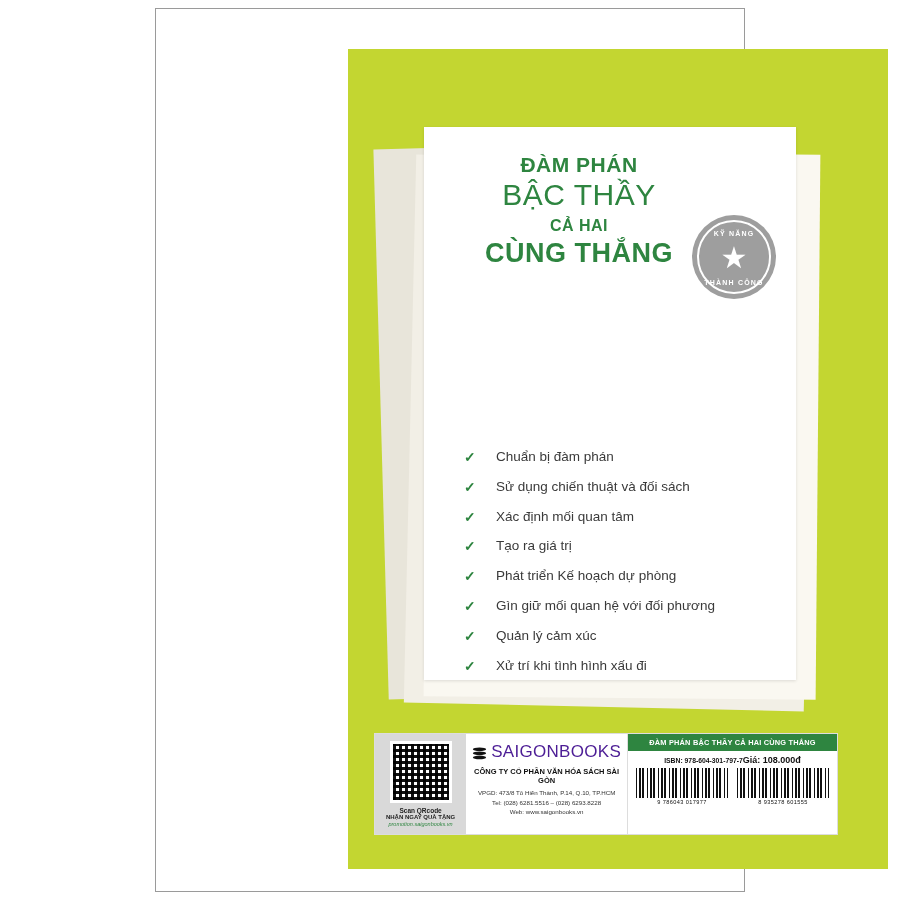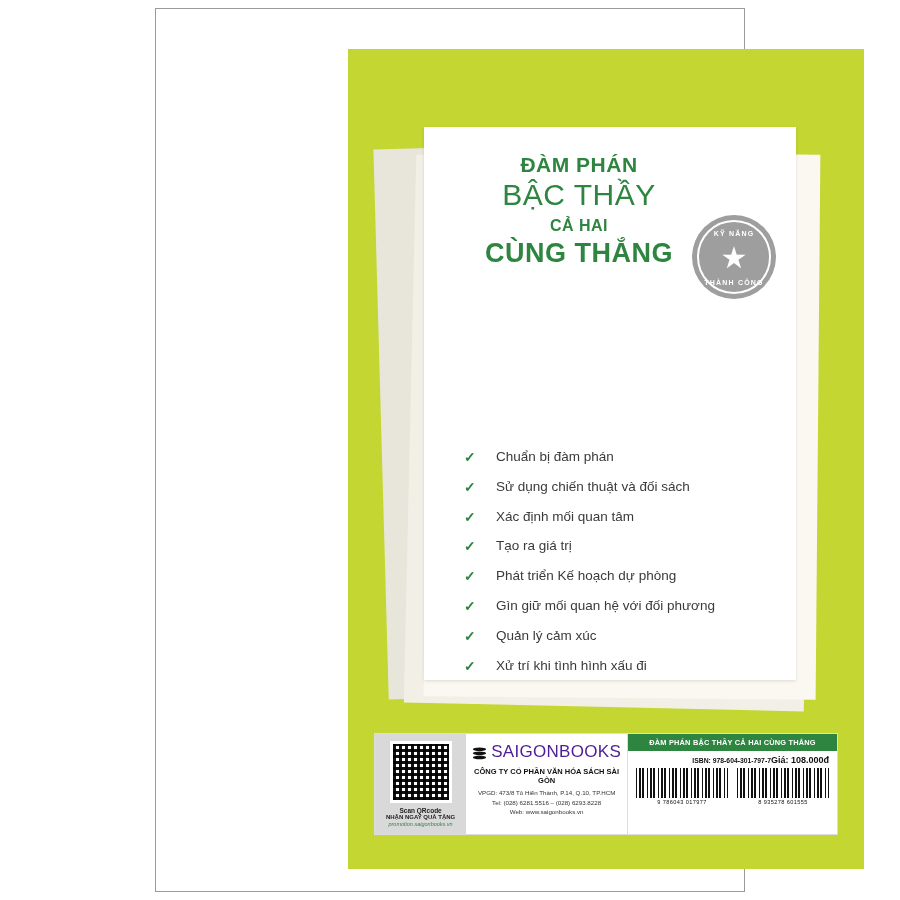--- a/index.html
+++ b/index.html
@@ -34,20 +34,21 @@
 
   
   #cover {
     position: absolute;
     left: 192px;
     top: 40px;
     width: 516px;
     height: 820px;
     background: #c3d631;
     overflow: hidden;
+    padding-left: 24px;
   }
 
   
   .sheet {
     position: absolute;
     background: #efece2;
   }
   .sheet.s1 {
     left: 33px;
     top: 95px;
@@ -297,21 +298,21 @@
     background: #2e8540;
     color: #ffffff;
     font-size: 7.4px;
     font-weight: bold;
     text-align: center;
     padding: 4px 2px;
     letter-spacing: 0.2px;
   }
   .isbn-row {
     display: flex;
-    justify-content: flex-end;
+    justify-content: center;
     align-items: center;
     padding: 4px 8px 0 8px;
   }
   .isbn-num {
     font-size: 6.8px;
     font-weight: bold;
     color: #111;
   }
   .price {
     font-size: 9px;

